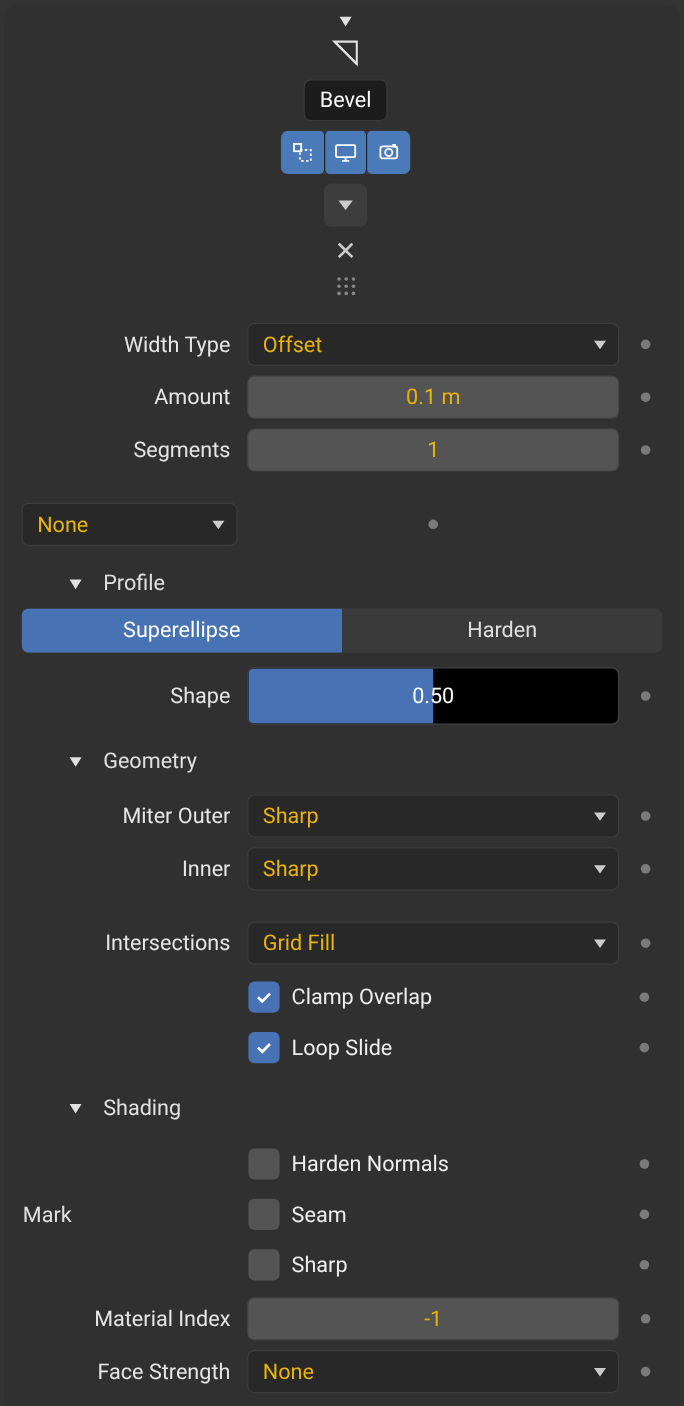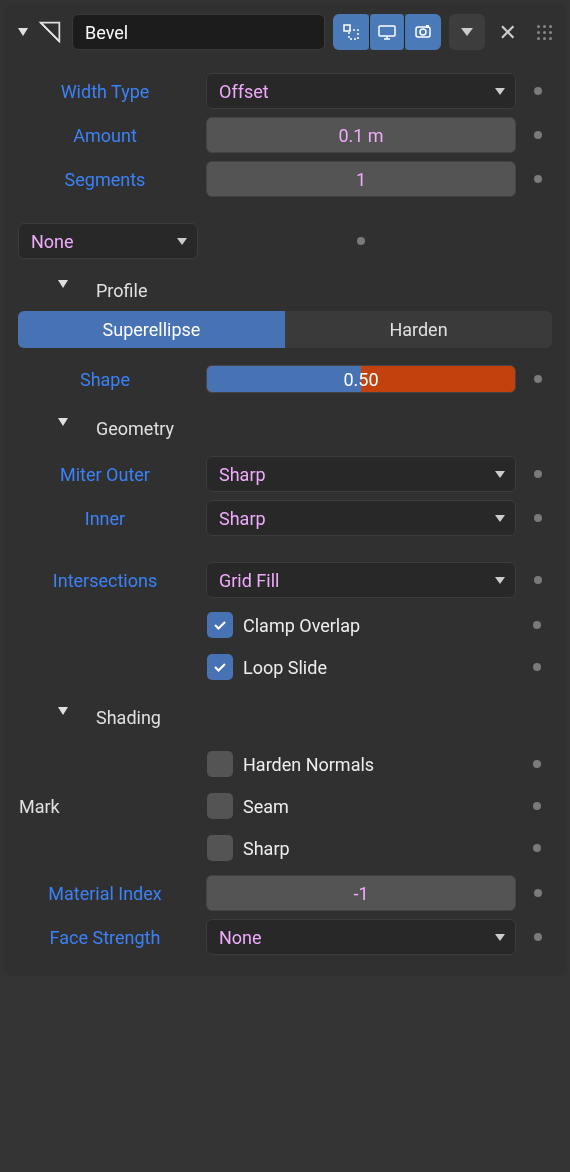--- a/index.html
+++ b/index.html
@@ -1,41 +1,41 @@
 <!DOCTYPE html>
 <html><head>
 <meta charset="utf-8">
 <style>
   * { box-sizing: border-box; margin: 0; padding: 0; font-family: -apple-system, "Segoe UI", Roboto, sans-serif; }
   body { background: #333; color: #e0e0e0; width: 570px; height: 1172px; overflow: hidden; font-size: 18px; }
   .panel { background: #303030; border-radius: 10px; margin: 4px; padding-bottom: 8px; }
-  .header { display: flex; align-items: center; gap: 8px; padding: 10px 8px 10px 14px; }
+  .header { display: flex; align-items: center; gap: 8px; padding: 10px 8px 10px 14px; flex-direction: column; }
   .tri { width: 0; height: 0; border-left: 5px solid transparent; border-right: 5px solid transparent; border-top: 8px solid #e0e0e0; }
   .mod-icon { width: 28px; height: 28px; }
   .name-field { flex: 1; background: #1c1c1c; border: 1px solid #3a3a3a; border-radius: 6px; padding: 6px 12px; color: #fafafa; height: 36px; display:flex; align-items:center; }
   .hbtn { width: 36px; height: 36px; display: flex; align-items: center; justify-content: center; border-radius: 4px; }
   .hbtn.active { background: #4a7ab8; }
   .hbtn.mid { border-left:1px solid #222; border-right:1px solid #222;}
   .hbtn-group { display:flex; background:#3d3d3d; border-radius:6px; overflow:hidden;}
   .close { color:#ccc; font-size:22px; padding:0 6px;}
   .dots { display:grid; grid-template-columns:repeat(3,3px); grid-template-rows:repeat(3,3px); gap:3px; margin:0 6px;}
   .dots span{width:3px;height:3px;background:#888;border-radius:50%;}
   .body { padding: 6px 14px 6px 14px; }
   .tabs { display: flex; background: #3a3a3a; border-radius: 6px; overflow: hidden; margin-bottom: 16px; }
   .tab { flex: 1; text-align: center; padding: 8px 0; cursor: pointer; }
   .tab.active { background: #4772b3; color: #fff; }
   .row { display: grid; grid-template-columns: 180px 1fr 28px; align-items: center; gap: 8px; margin: 6px 0; min-height: 38px; }
-  .row .label { text-align: center; color: #3b82f6; padding-right: 6px; }
-  .select, .numfield { background: #282828; border: 1px solid #3c3c3c; border-radius: 6px; height: 36px; display: flex; align-items: center; padding: 0 12px; color: #f0abfc; position: relative; }
+  .row .label { text-align: right; color: #e5e5e5; padding-right: 6px; }
+  .select, .numfield { background: #282828; border: 1px solid #3c3c3c; border-radius: 6px; height: 36px; display: flex; align-items: center; padding: 0 12px; color: #eab308; position: relative; }
   .numfield { background: #545454; justify-content: center; border:1px solid #444;}
   .chev { position:absolute; right:10px; width:0;height:0;border-left:5px solid transparent;border-right:5px solid transparent;border-top:7px solid #ccc;}
   .dot { width:8px; height:8px; border-radius:50%; background:#7a7a7a; margin:auto; }
-  .subhead { display:flex; gap:28px; padding: 14px 0 10px 40px; }
+  .subhead { display:flex; align-items:center; gap:18px; padding: 14px 0 10px 40px; }
   .tri-s { width:0;height:0;border-left:5px solid transparent;border-right:5px solid transparent;border-top:8px solid #e0e0e0;}
-  .slider { background:#c2410c; border:1px solid #444; border-radius:6px; height:28px; position:relative; overflow:hidden; display:flex; align-items:center; justify-content:center;}
+  .slider { background:#000000; border:1px solid #444; border-radius:6px; height:48px; position:relative; overflow:hidden; display:flex; align-items:center; justify-content:center;}
   .slider .fill { position:absolute; left:0; top:0; bottom:0; width:50%; background:#4772b3;}
   .slider span { position:relative; z-index:1; color:#fff;}
   .checkrow { display:grid; grid-template-columns: 180px 28px 1fr 28px; align-items:center; gap:8px; margin:10px 1px; min-height:32px;}
   .cb { width:26px; height:26px; border-radius:5px; background:#545454; display:flex; align-items:center; justify-content:center;}
   .cb.checked { background:#4772b3;}
   .cb svg { width:16px; height:16px; }
   .chk-label { color:#eee; }
   svg { display:block; }
 </style>
 </head>

